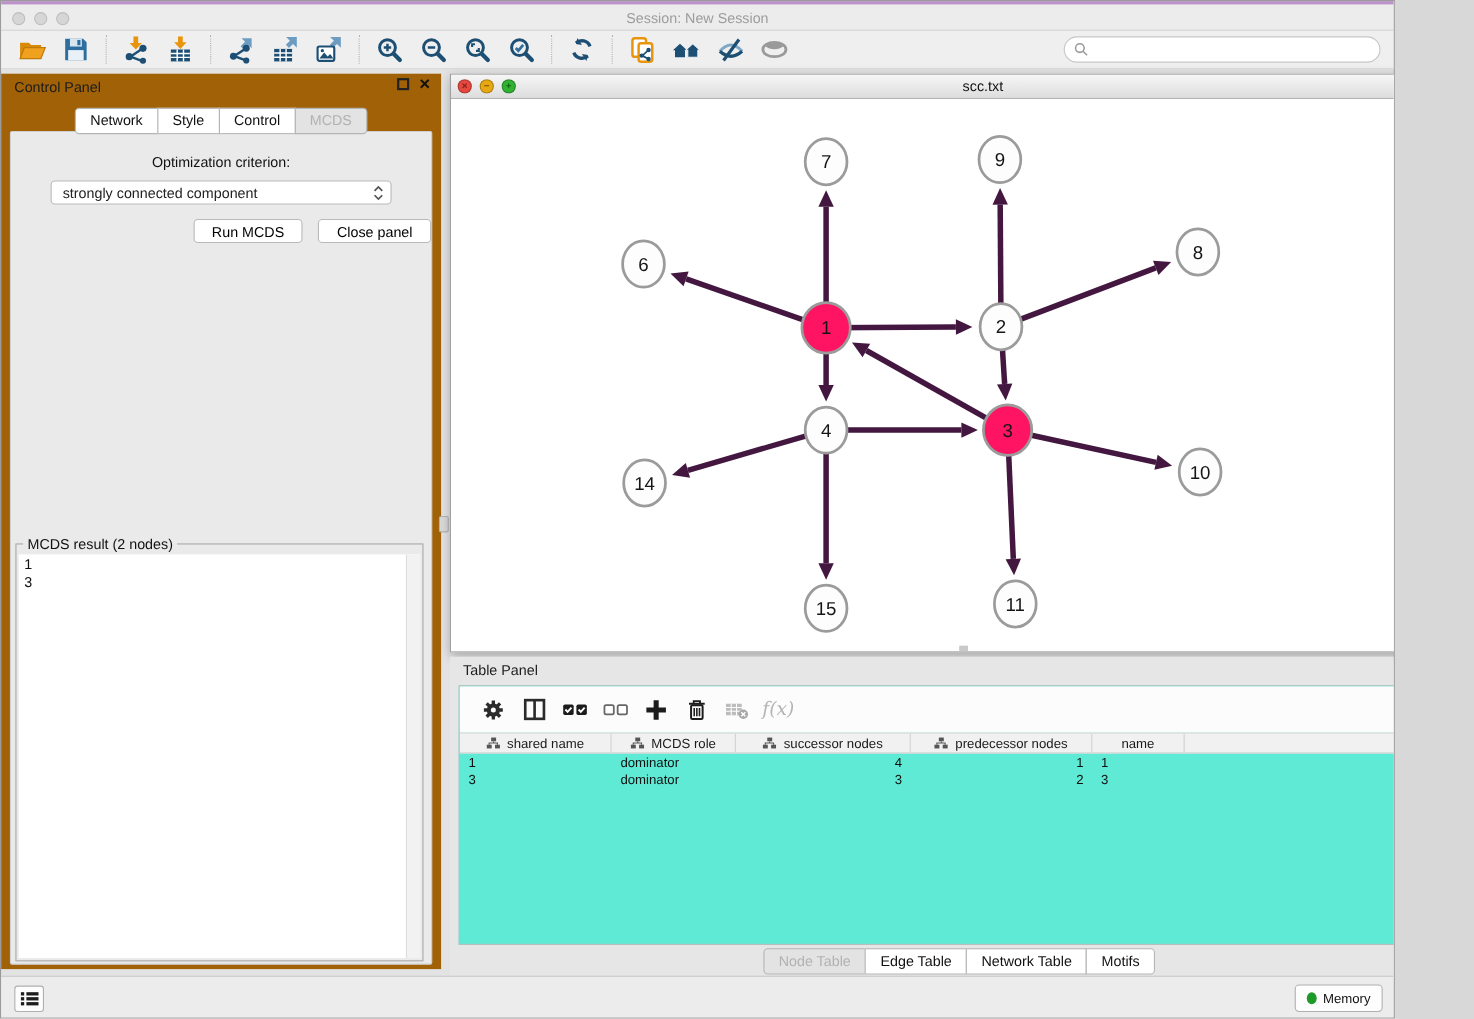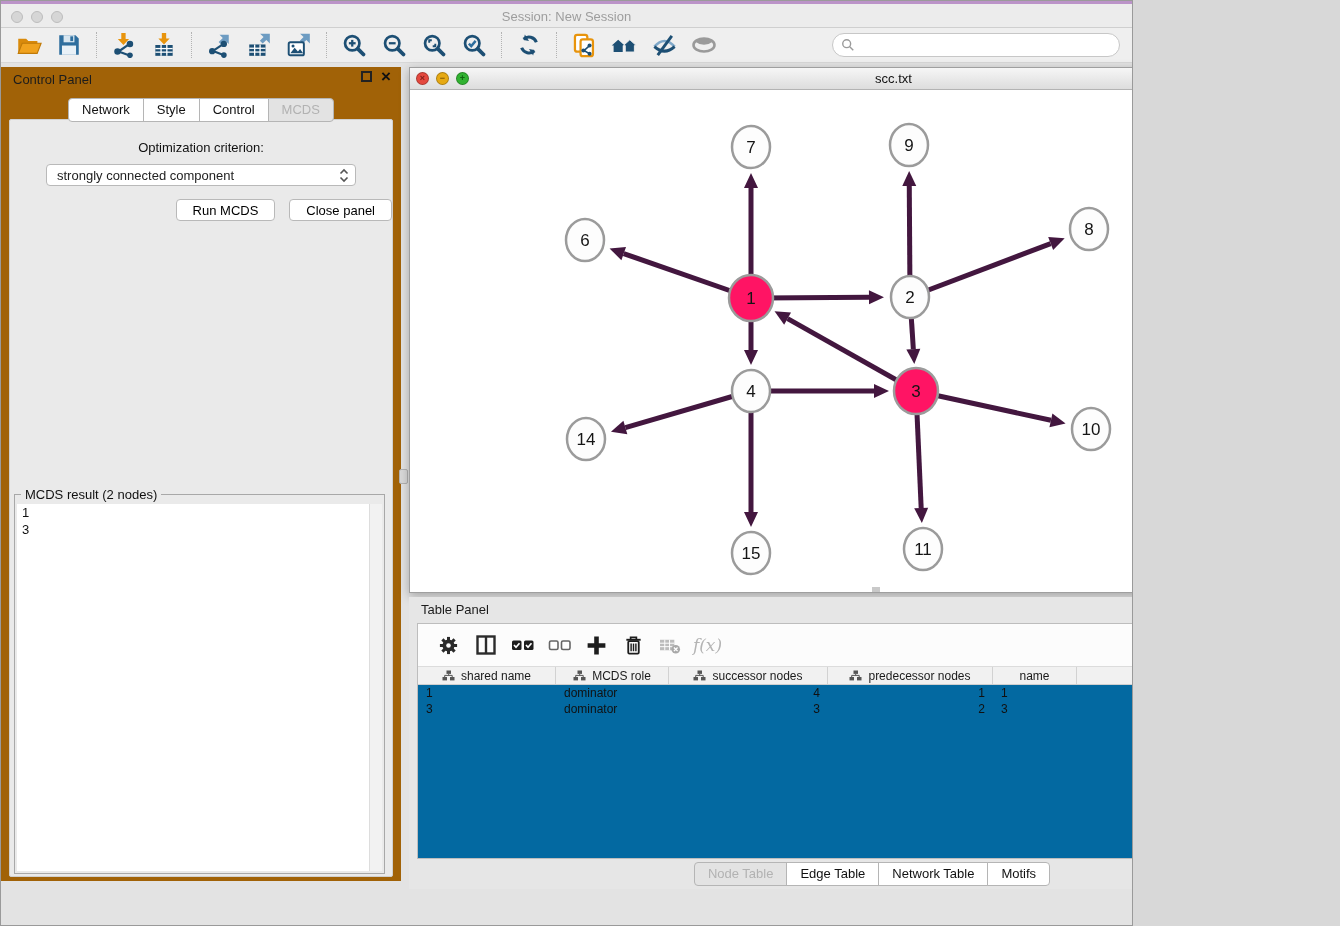--- a/index.html
+++ b/index.html
@@ -1,17 +1,17 @@
 <!DOCTYPE html>
 <html><head>
 <meta charset="utf-8">
 <style>
   * { margin:0; padding:0; box-sizing:border-box; }
   html,body { background:#d8d8d8; }
-  .app { position:relative; width:1133px; height:926px; background:#e3e3e3;
+  .app { position:relative; width:1268px; height:926px; background:#e3e3e3;
          font-family:"Liberation Sans", sans-serif; overflow:hidden; color:#222;
          border:1px solid #9a9a9a; }
 
   
   .titlebar { position:absolute; left:0; top:0; right:0; height:27px;
               background:#ececec; border-top:3px solid #bb93c8; border-bottom:1px solid #cfcfcf; }
   .traffic { position:absolute; left:10px; top:7px; display:flex; gap:8px; }
   .light { width:12px; height:12px; border-radius:50%; background:#d6d6d6; border:1px solid #bdbdbd; }
   .win-title { position:absolute; left:0; right:0; top:5px; text-align:center;
                font-size:13px; color:#9d9d9d; }
@@ -79,21 +79,21 @@
             border:1px solid rgba(0,0,0,.25); cursor:pointer; padding:0; line-height:1; }
   .fl-close { background:#e4483e; }
   .fl-min   { background:#e6a913; color:rgba(80,50,0,.7); }
   .fl-max   { background:#31b231; color:rgba(0,70,0,.7); }
   .net-title { position:absolute; left:0; right:0; top:3px; text-align:center; font-size:13px; color:#111;padding-left:43px; }
   .net-canvas { position:absolute; left:0; top:22px; right:0; bottom:0; background:#fff; }
   .h-grip { position:absolute; bottom:0; left:50%; width:8px; height:5px; background:#c9c9c9; }
 
   
   .tp { position:absolute; left:408px; top:596px; width:926px; height:292px; background:#e6e6e6; }
-  .tp-box { position:absolute; left:8px; right:8px; top:26px; height:236px; background:#0369a1;
+  .tp-box { position:absolute; left:8px; right:8px; top:26px; height:236px; background:#5eead4;
             border:1px solid #bdbdbd; }
   .tp-toolbar { height:42px; display:flex; align-items:center; padding-left:12px; background:#fcfcfc; }
   .tpb { width:37px; height:32px; background:none; border:none; display:flex; align-items:center;
          justify-content:center; cursor:pointer; }
   .fx { font-family:"DejaVu Serif", serif; font-style:italic; font-size:17px; color:#b4b4b4; }
   .thead { display:flex; height:19px; background:#f1f1f1; border-top:1px solid #dcdcdc;
            border-bottom:1px solid #cfcfcf; }
   .th { display:flex; align-items:center; justify-content:center; gap:6px; font-size:12px;
         color:#1a1a1a; border-right:1px solid #d2d2d2; cursor:pointer; }
   .trow { display:flex; height:16px; }
@@ -557,14 +557,32 @@
         </div>
     </div>
     <div class="tabs-row" id="tp-tabs" style="position: absolute; left: 0px; right: 0px; bottom: 3px;">
         <button class="tab selected">Node Table</button>
         <button class="tab">Edge Table</button>
         <button class="tab">Network Table</button>
         <button class="tab">Motifs</button>
       </div>
   </div>
 
+  <div class="status">
+    <button class="list-btn">
+      <svg viewBox="0 0 18 16" width="18" height="16">
+          <g fill="#1d1d1d">
+            <rect x="1" y="2" width="3" height="3"></rect>
+            <rect x="1" y="6.5" width="3" height="3"></rect>
+            <rect x="1" y="11" width="3" height="3"></rect>
+            <rect x="6" y="2" width="11" height="3"></rect>
+            <rect x="6" y="6.5" width="11" height="3"></rect>
+            <rect x="6" y="11" width="11" height="3"></rect>
+          </g>
+        </svg>
+    </button>
+    <button class="memory-btn">
+      <span class="mem-dot"></span>
+      <span>Memory</span>
+    </button>
+  </div>
 
 </div>
 
 </body></html>

